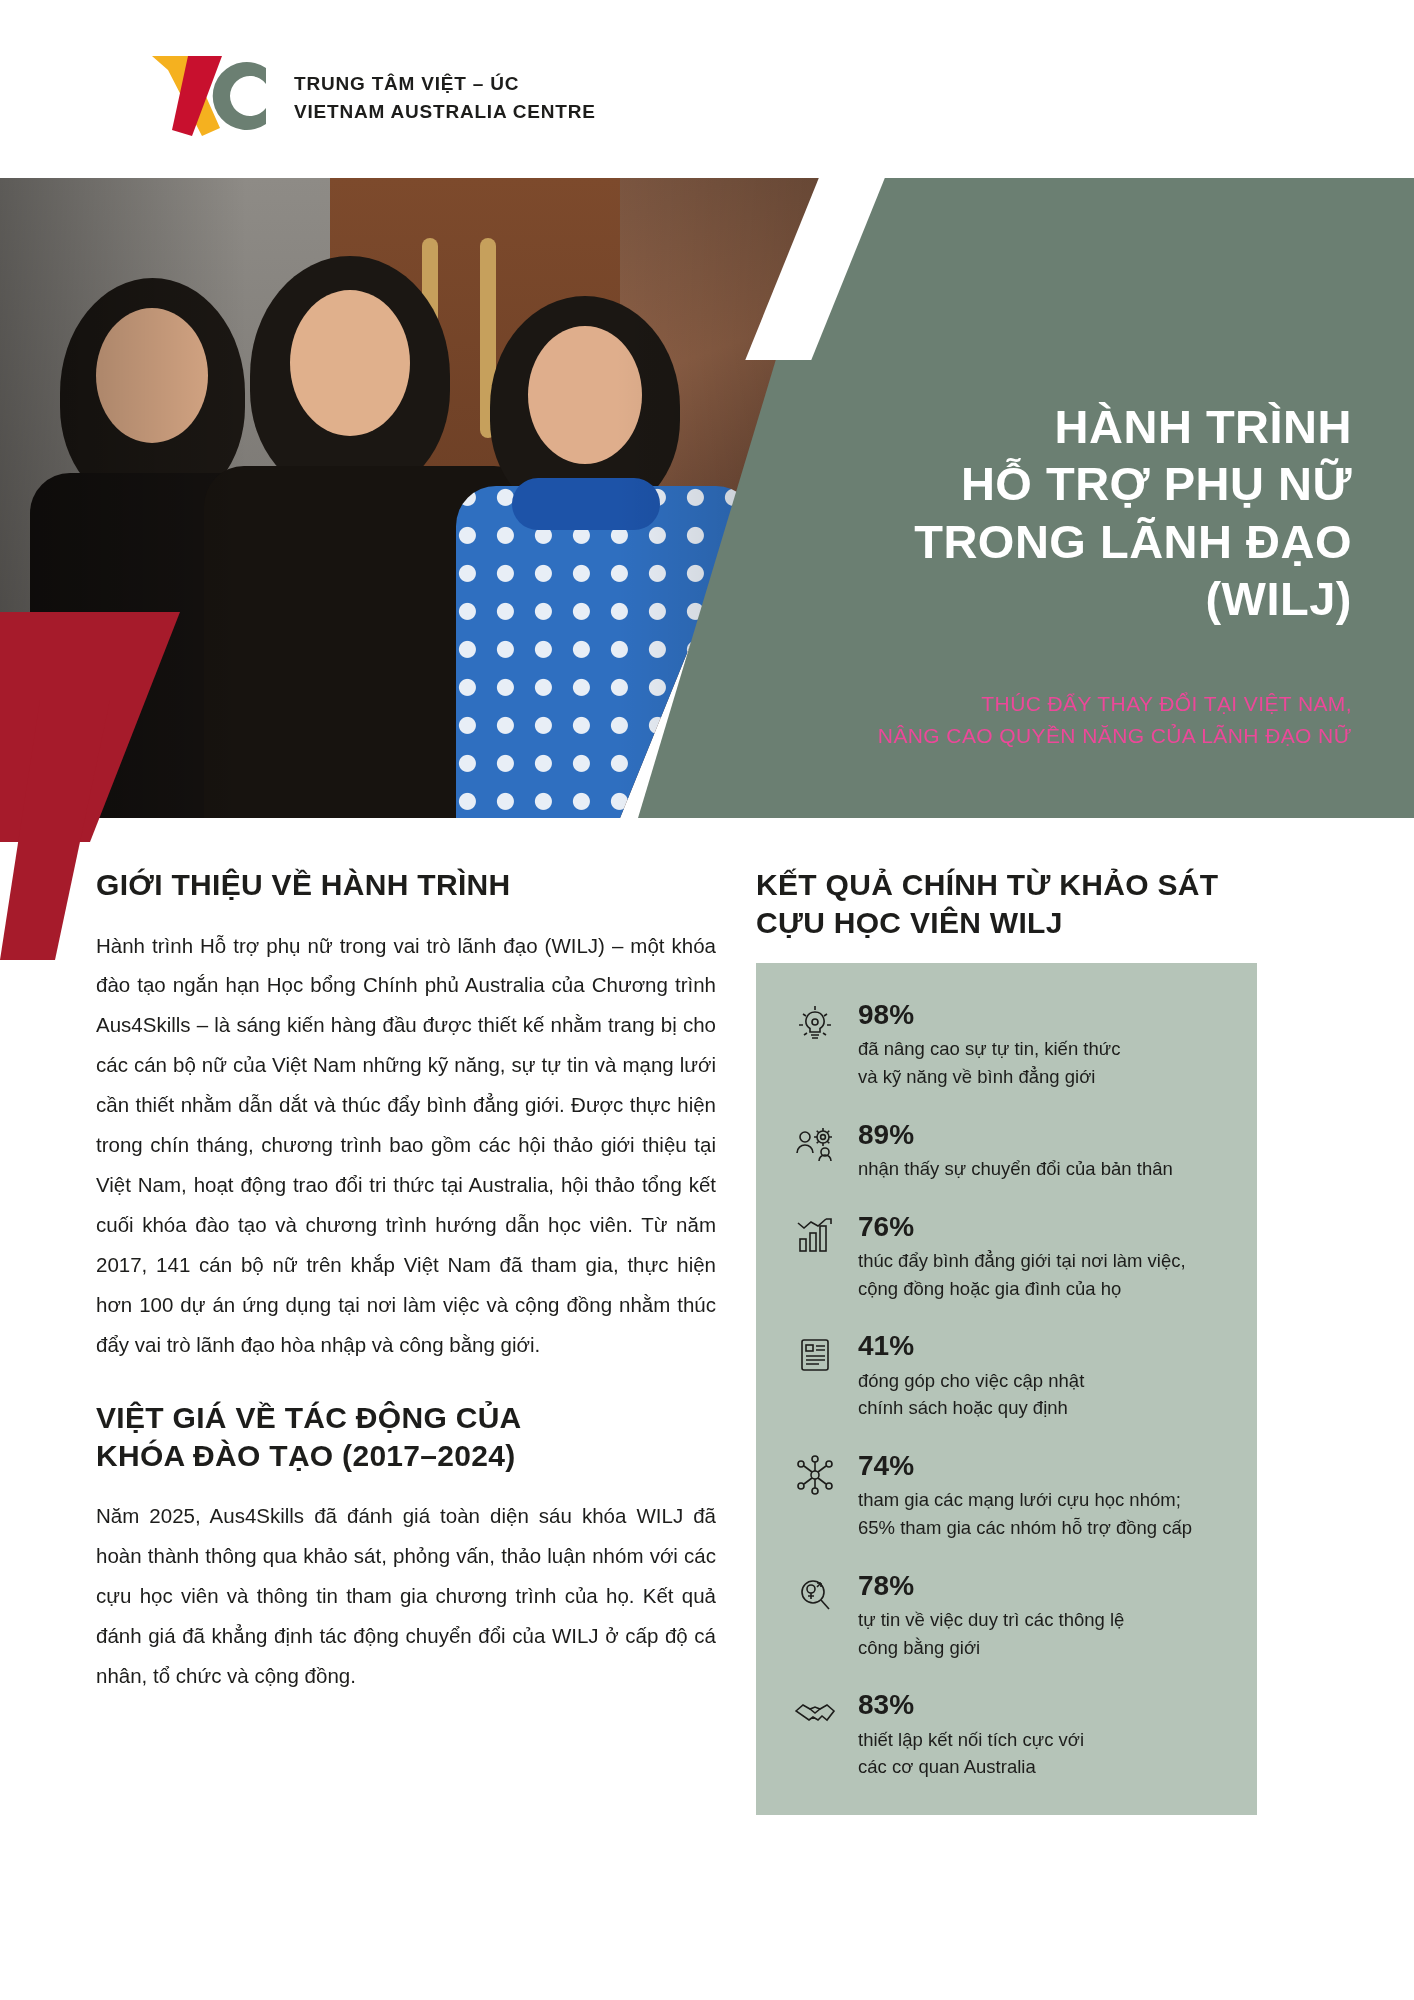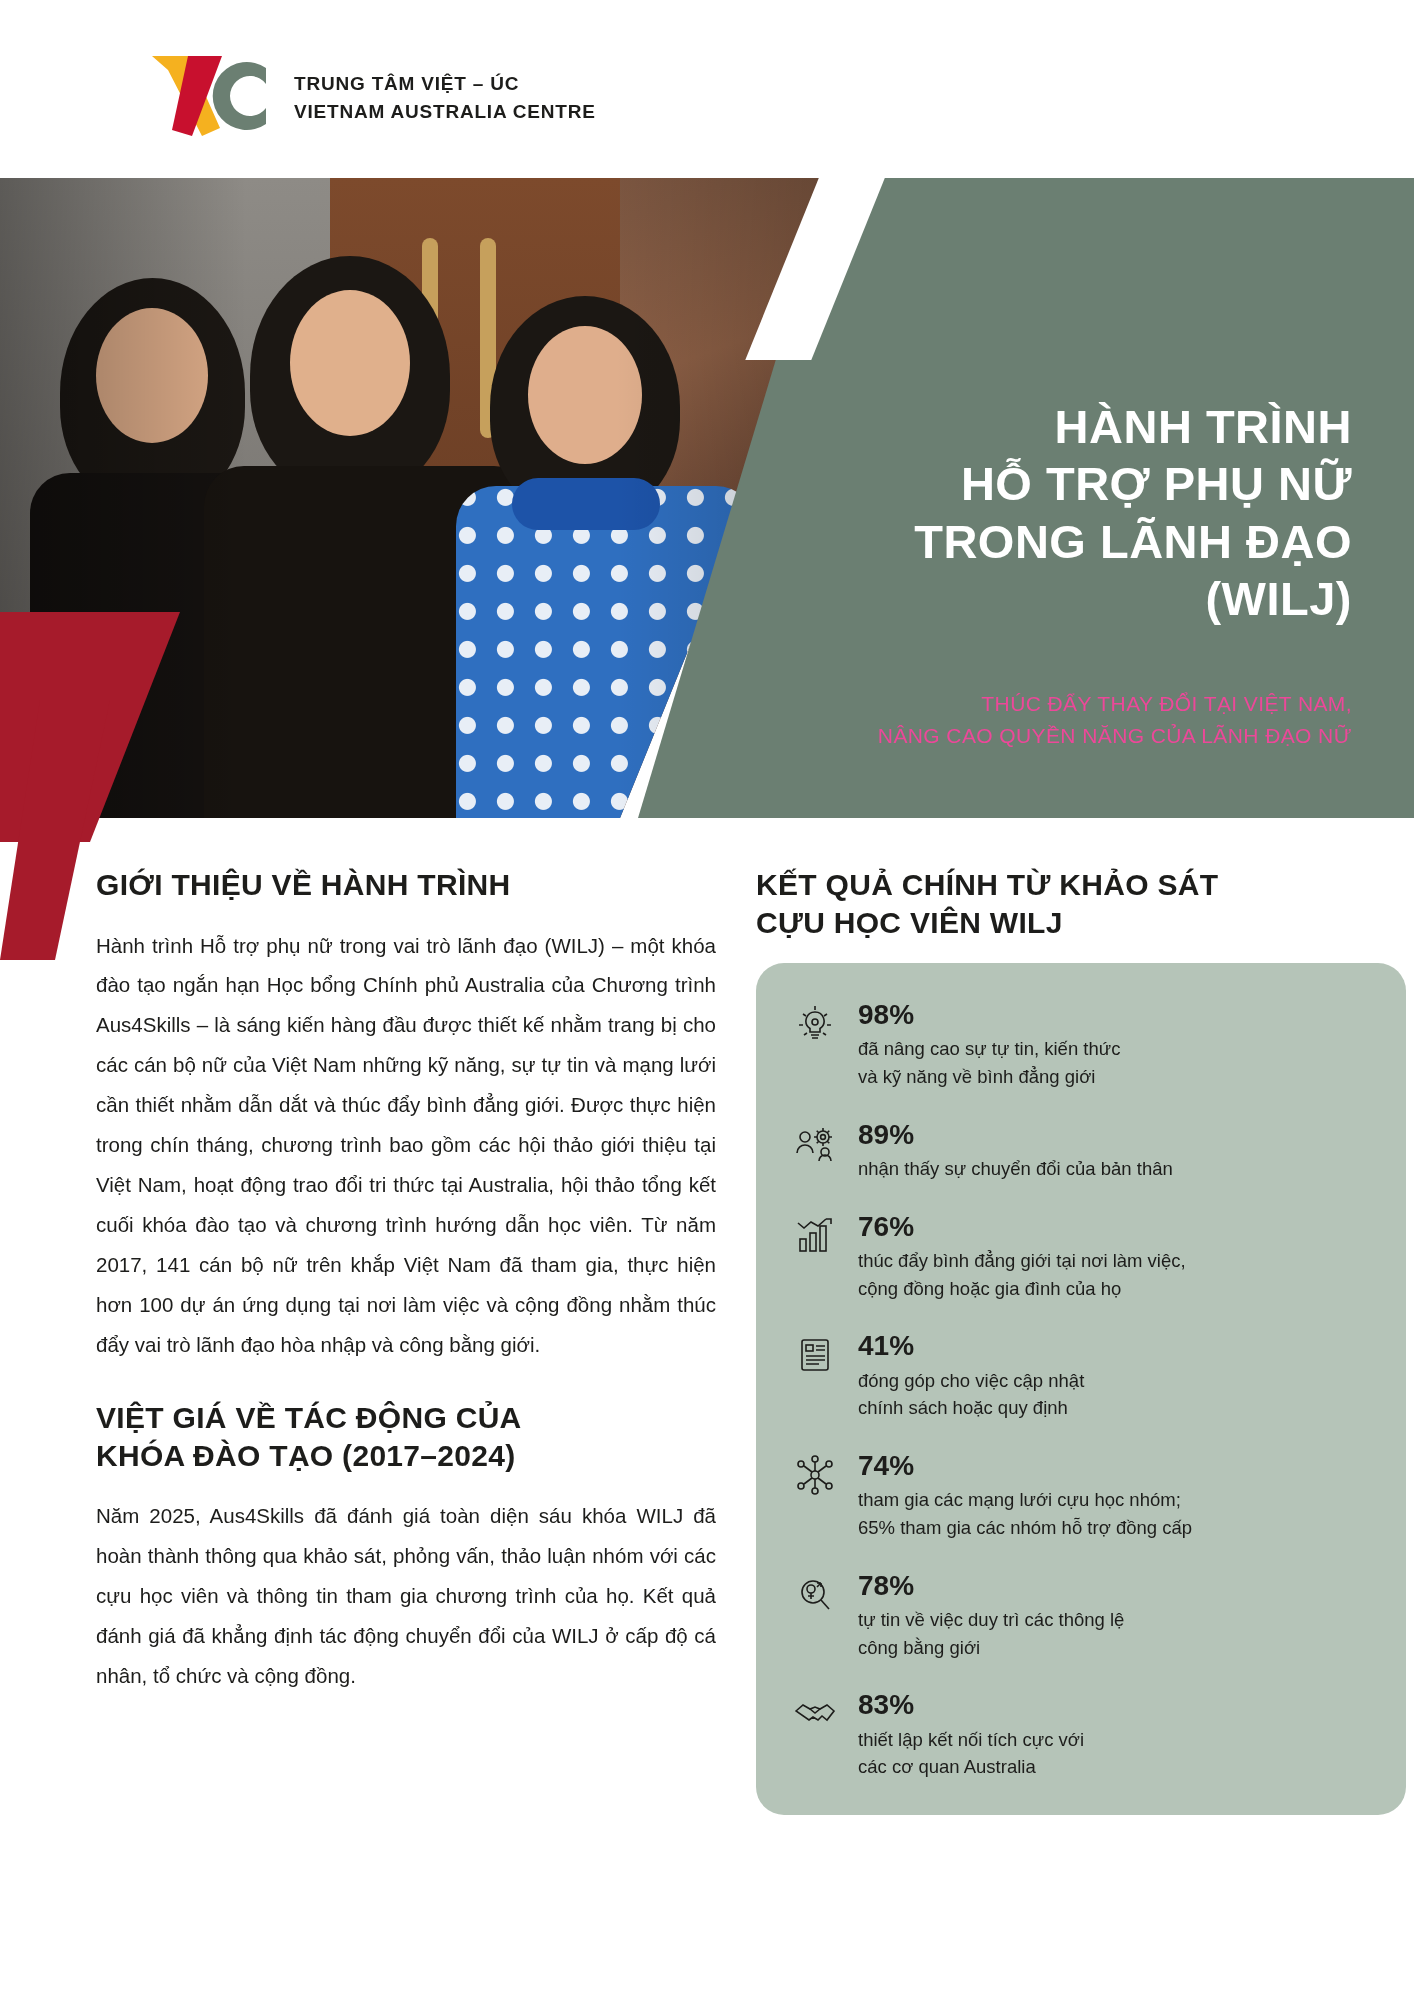--- a/index.html
+++ b/index.html
@@ -224,22 +224,21 @@
     color: #1d1d1b;
     text-align: justify;
   }
   .sec2 { margin-top: 34px; }
 
   
   .stats-panel {
     margin-top: 12px;
     background: #b5c4b8;
     padding: 34px 34px 34px 30px;
-    width: 650px;
-    border-radius: 28px;
+    width: 501px;
   }
   .stat {
     display: flex;
     align-items: flex-start;
     margin-bottom: 26px;
   }
   .stat:last-child { margin-bottom: 0; }
   .stat-icon {
     width: 58px;
     min-width: 58px;

